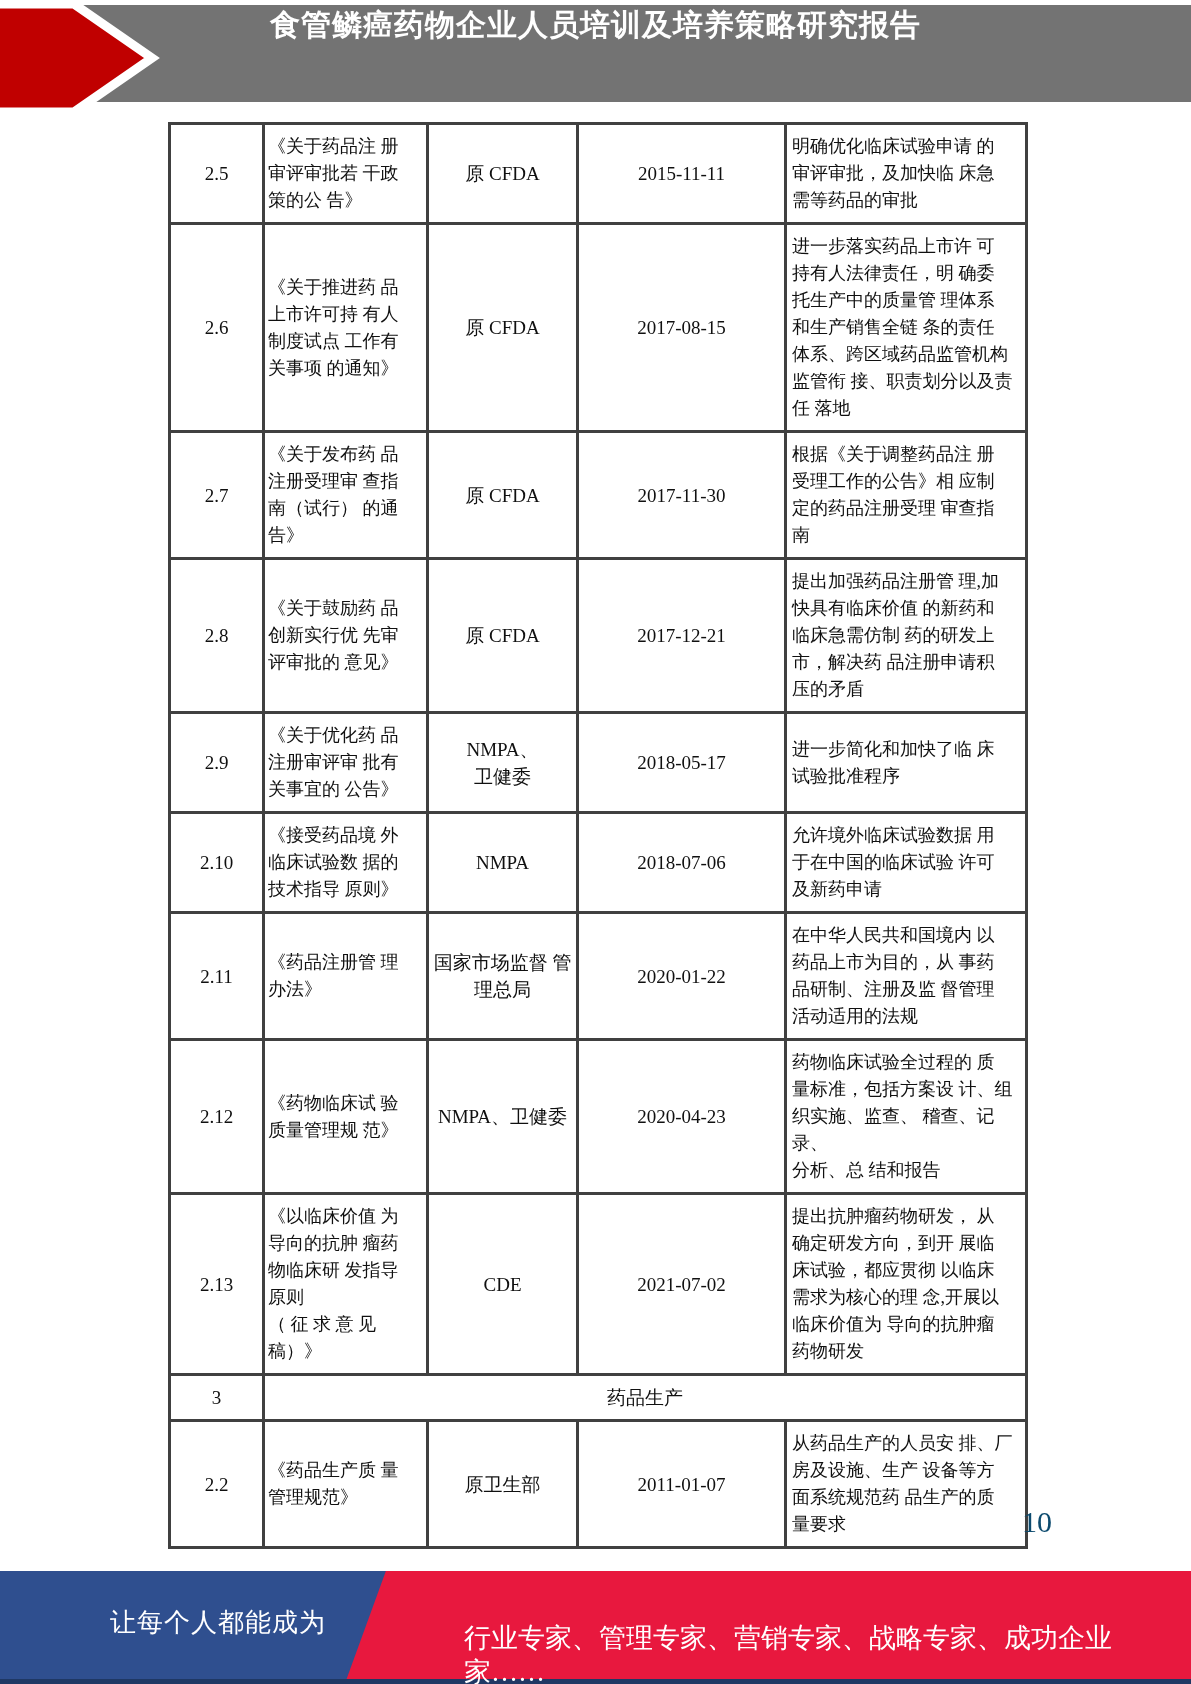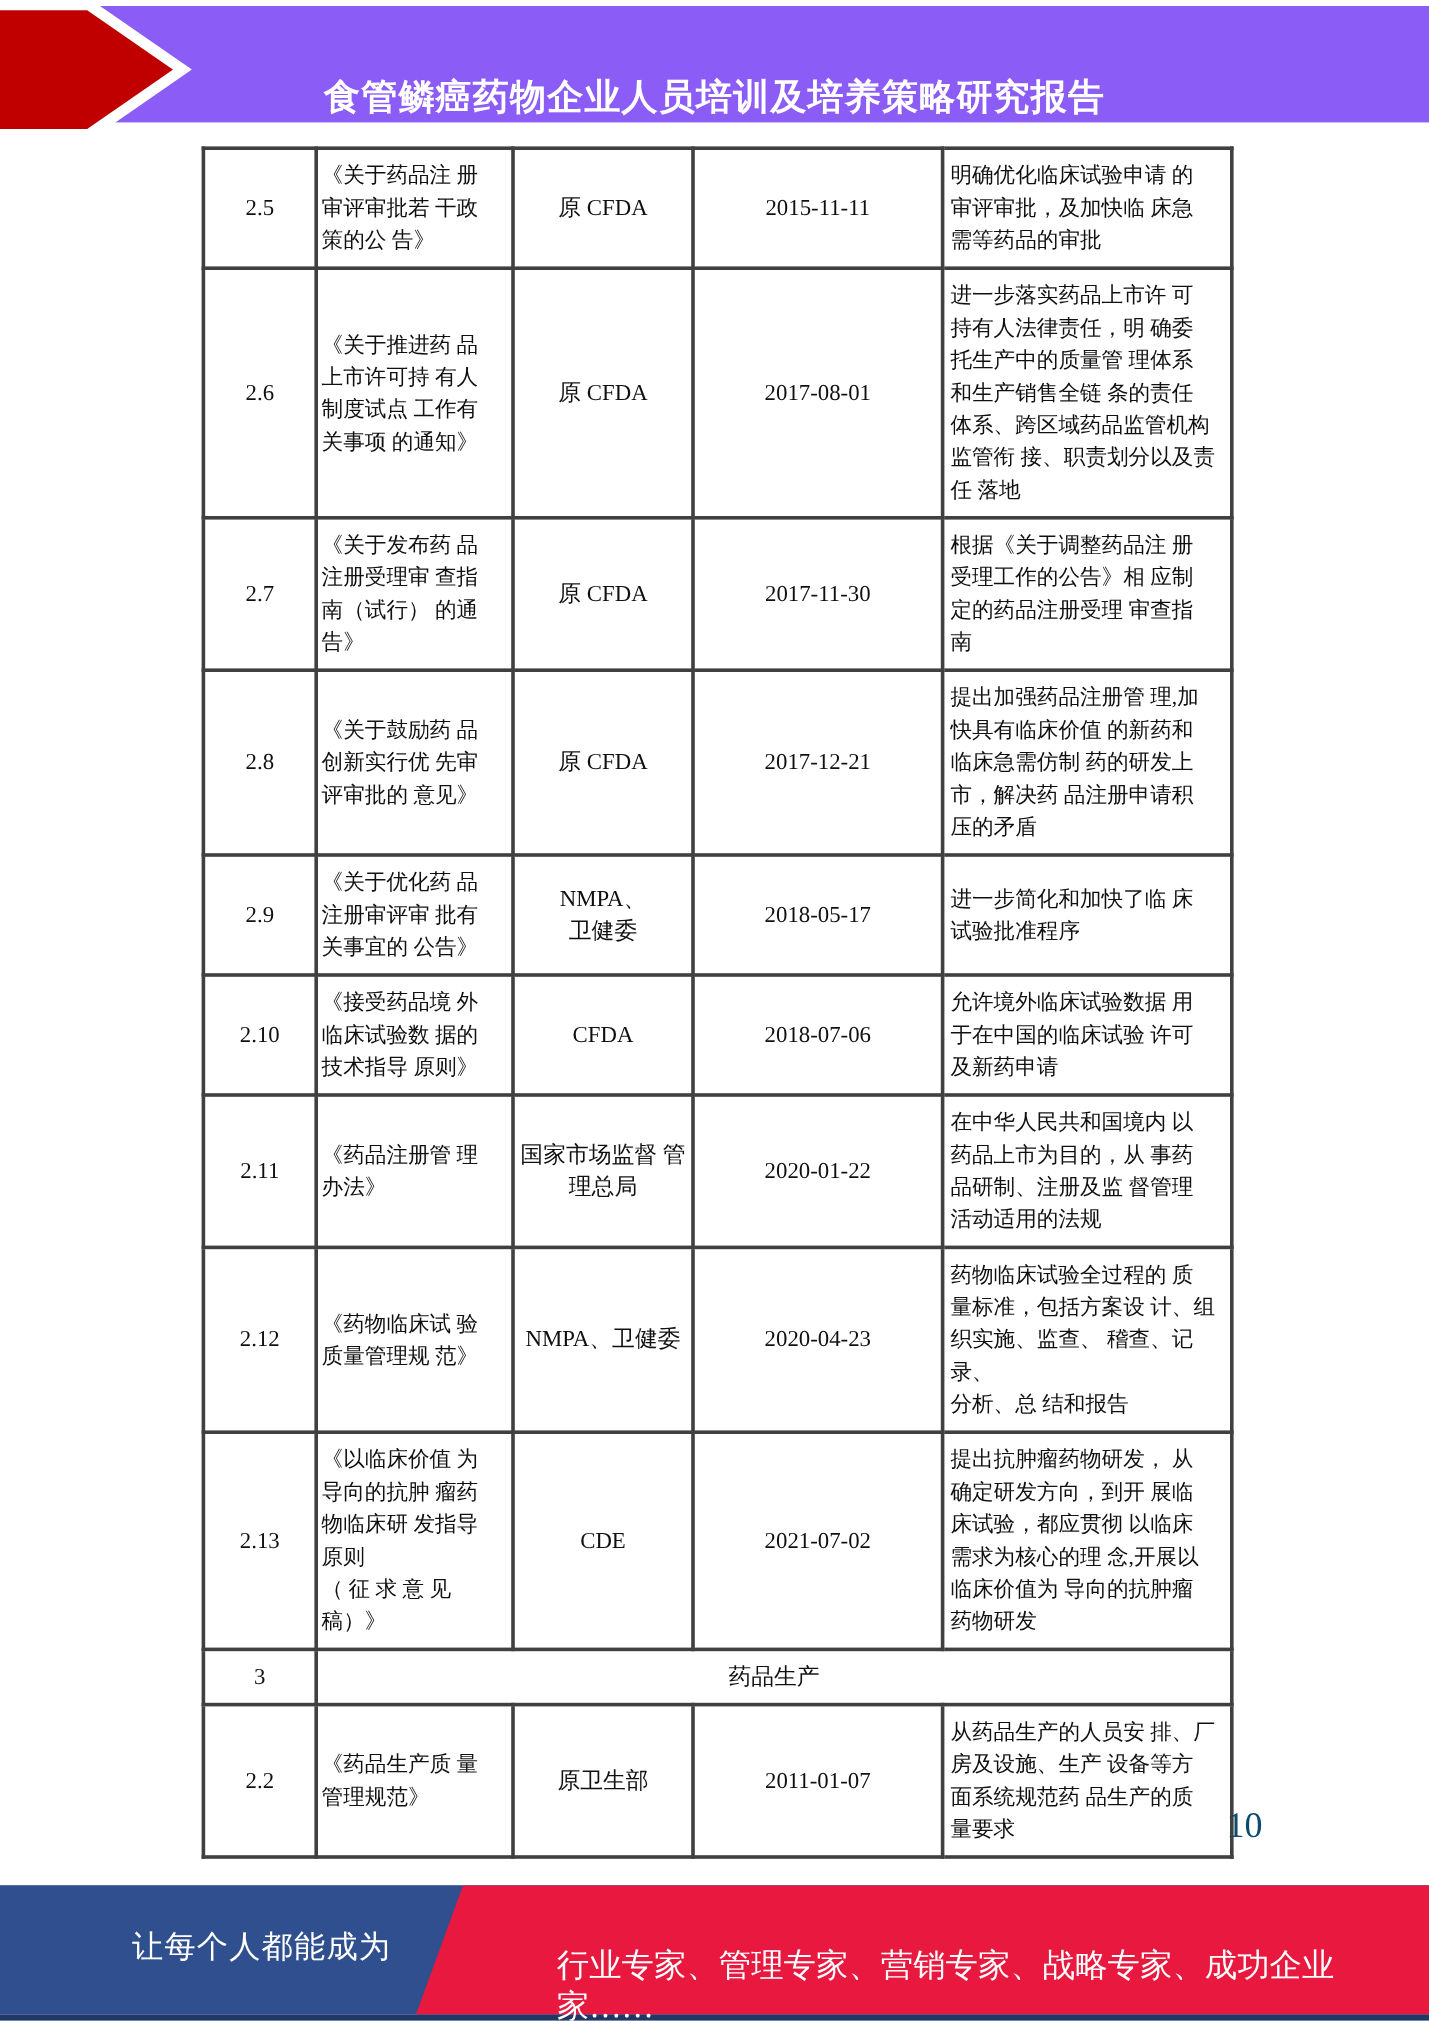--- a/index.html
+++ b/index.html
@@ -4,21 +4,21 @@
 <style>
   html,body{margin:0;padding:0;}
   body{
     width:1191px;height:1684px;background:#ffffff;position:relative;
     font-family:"Liberation Serif","DejaVu Serif",serif;color:#111;
     overflow:hidden;
   }
   
   .banner{
     position:absolute;left:0;top:5px;width:1191px;height:97px;
-    background:#8b5cf6;display:flex;align-items:flex-end;justify-content:center;
+    background:#737373;display:flex;align-items:flex-start;justify-content:center;
   }
   .banner-title{
     color:#ffffff;font-family:"Liberation Sans","DejaVu Sans",sans-serif;
     font-weight:bold;font-size:30px;letter-spacing:1px;
   }
   .chevron{position:absolute;left:0;top:0;width:170px;height:118px;}
   
   table.policy{
     position:absolute;left:168px;top:122px;width:857px;
     border-collapse:collapse;table-layout:fixed;
@@ -86,21 +86,21 @@
 审评审批，及加快临 床急
 需等药品的审批</td>
       </tr>
       <tr>
         <td class="c-num">2.6</td>
         <td class="c-title">《关于推进药 品
 上市许可持 有人
 制度试点 工作有
 关事项 的通知》</td>
         <td class="c-agency">原 CFDA</td>
-        <td class="c-date">2017-08-01</td>
+        <td class="c-date">2017-08-15</td>
         <td class="c-desc">进一步落实药品上市许 可
 持有人法律责任，明 确委
 托生产中的质量管 理体系
 和生产销售全链 条的责任
 体系、跨区域药品监管机构
 监管衔 接、职责划分以及责
 任 落地</td>
       </tr>
       <tr>
         <td class="c-num">2.7</td>
@@ -137,21 +137,21 @@
 卫健委</td>
         <td class="c-date">2018-05-17</td>
         <td class="c-desc">进一步简化和加快了临 床
 试验批准程序</td>
       </tr>
       <tr>
         <td class="c-num">2.10</td>
         <td class="c-title">《接受药品境 外
 临床试验数 据的
 技术指导 原则》</td>
-        <td class="c-agency">CFDA</td>
+        <td class="c-agency">NMPA</td>
         <td class="c-date">2018-07-06</td>
         <td class="c-desc">允许境外临床试验数据 用
 于在中国的临床试验 许可
 及新药申请</td>
       </tr>
       <tr>
         <td class="c-num">2.11</td>
         <td class="c-title">《药品注册管 理
 办法》</td>
         <td class="c-agency">国家市场监督 管理总局</td>

